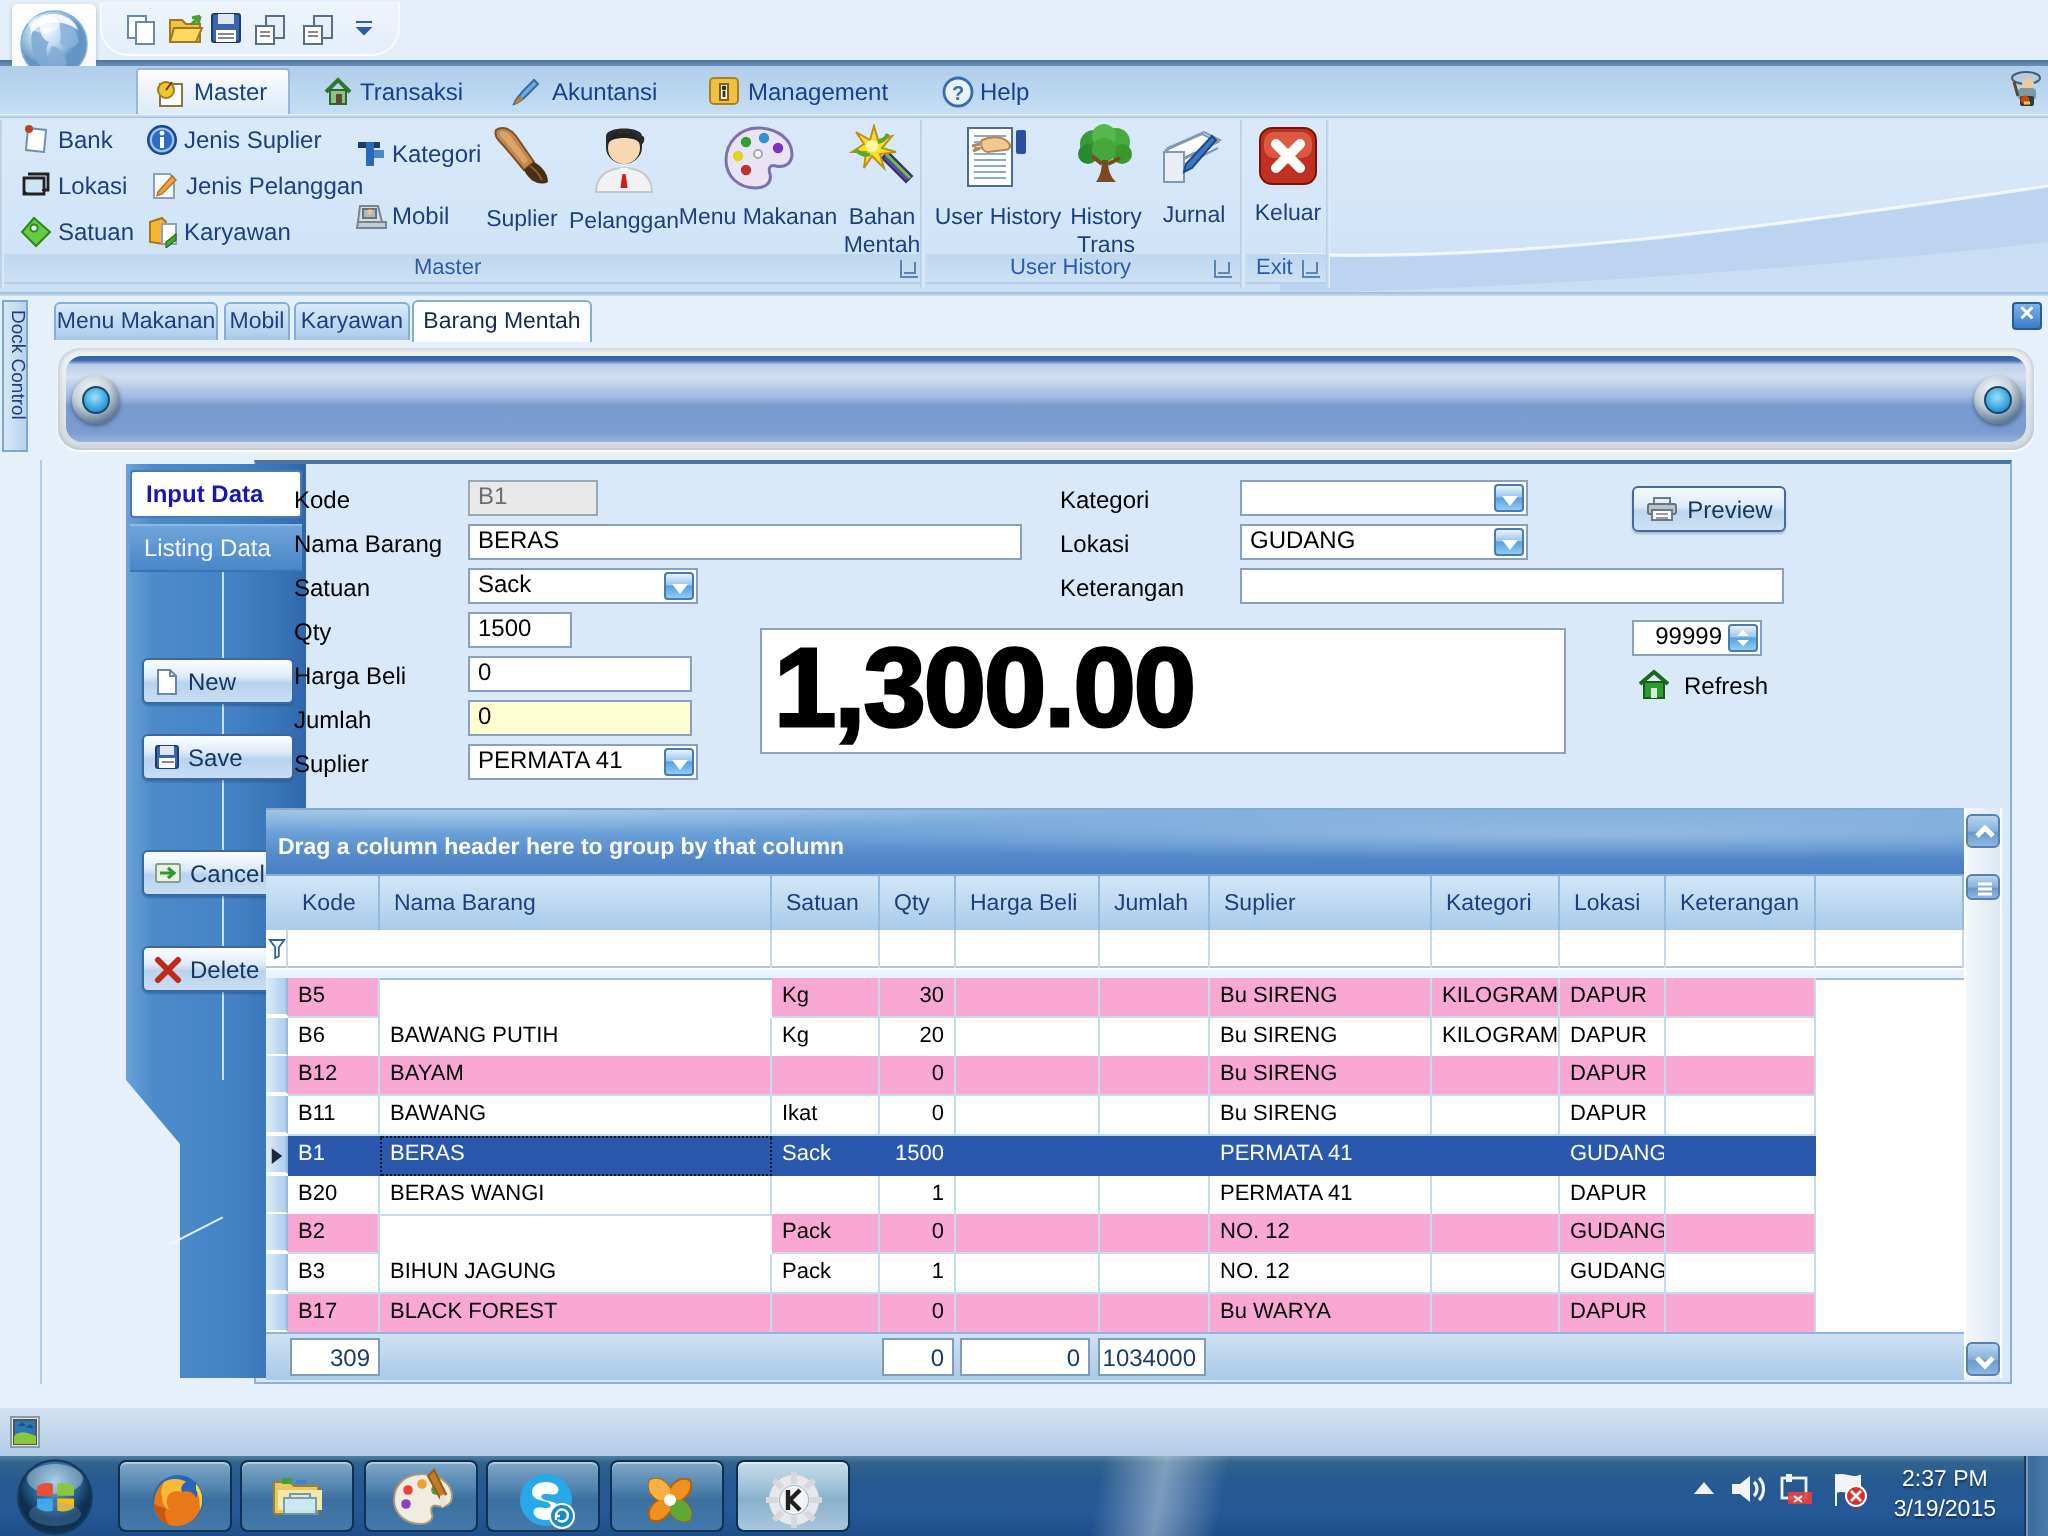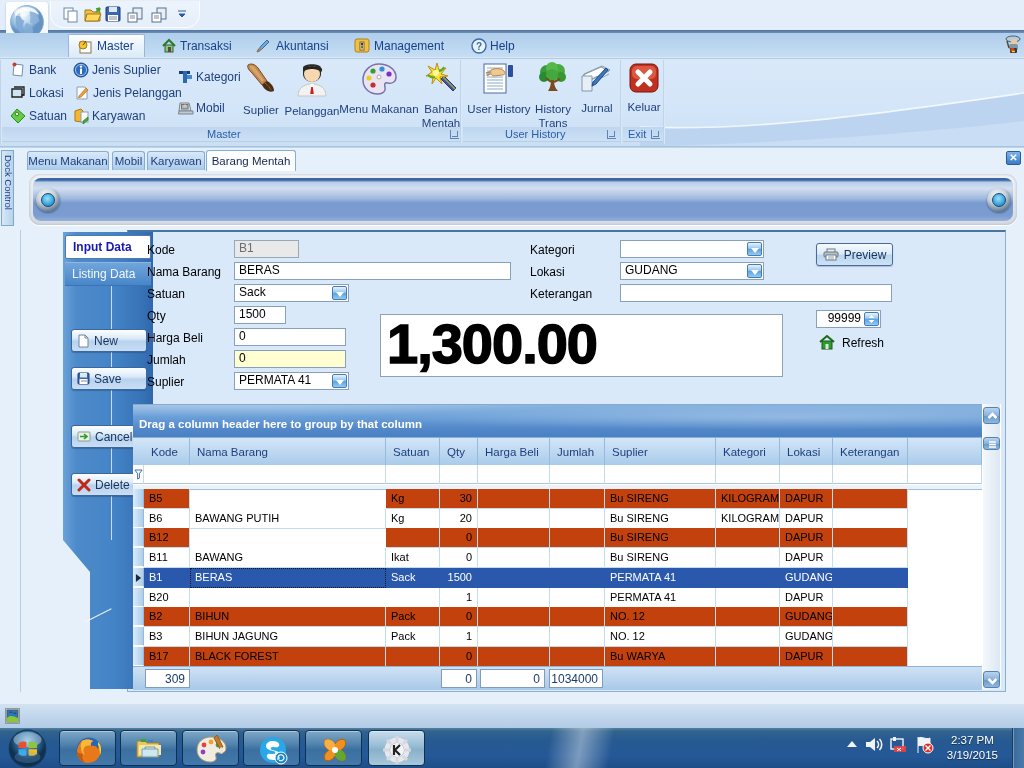--- a/index.html
+++ b/index.html
@@ -84,21 +84,21 @@
              radial-gradient(ellipse 600px 18px at 78% 38%, rgba(255,255,255,.28), rgba(255,255,255,0) 70%); }
 #groupbar span { position:absolute; left:6px; top:13px; color:#fff; font-weight:bold; font-size:11.5px; }
 #ghead { left:0; top:33px; width:849px; height:28px; background:linear-gradient(180deg,#d2e6f8 0%,#bcd7f0 55%,#a9cbea 100%); border-top:1px solid #86b0d8; }
 .hcell { position:absolute; top:0; height:28px; line-height:28px; font-size:11.5px; color:#1e3f7e; padding-left:7px; border-right:1px solid #94bade; }
 #gfilter { left:0; top:61px; width:849px; height:19px; background:#fff; border-bottom:1px solid #b0c4d8; }
 .fcell { position:absolute; top:0; height:19px; border-right:1px solid #c6d9ea; }
 #gsepline { left:0; top:81px; width:849px; height:5px; background:#eaf3fb; border-bottom:1px solid #9fc0dc; }
 .grow { position:absolute; left:0; width:849px; height:20px; }
 .grow .ind { position:absolute; left:0; top:0; width:11px; height:19px; background:linear-gradient(90deg,#dcecfa,#aecdec); border-right:1px solid #94bade; border-bottom:1px solid #fff; }
 .gcell { position:absolute; top:0; height:20px; line-height:19px; font-size:11px; color:#000; padding-left:5px; border-right:1px solid #c2dcee; border-bottom:1px solid #c2dcee; overflow:hidden; white-space:nowrap; }
-.grow.cyan .gcell { background:#c2410c; }
+.grow.cyan .gcell { background:#f9a8d4; }
 .grow.white .gcell { background:#fff; }
 .grow.sel .gcell { background:#2a58ac; color:#fff; border-bottom-color:#2a58ac; border-right-color:#2a58ac; }
 .num { text-align:right; padding-right:5px; padding-left:0; }
 #gfooter { left:0; top:262px; width:849px; height:24px; background:linear-gradient(180deg,#cfe2f4,#a9c8e8); border-top:1px solid #8fb4d8; }
 .fbox { position:absolute; top:2px; height:19px; background:#fff; border:1px solid #7f9db9; font-size:12px; color:#1c3a6e; text-align:right; padding:2px 4px 0 0; }
 
 #vscroll { left:983px; top:256px; width:17px; height:286px; background:linear-gradient(90deg,#f4f8fc,#dce8f2); }
 .scrbtn { position:absolute; left:0; width:17px; height:17px; border-radius:3px; border:1px solid #5580b0;
   background:linear-gradient(180deg,#b8d4ee 0%,#88b2dc 50%,#6899cc 55%,#8fb8e0 100%); }
 .scrbtn svg { position:absolute; left:2px; top:2px; }
@@ -482,20 +482,21 @@
       <div class="gcell " style="left:345px;width:72px;"></div>
       <div class="gcell " style="left:417px;width:55px;"></div>
       <div class="gcell " style="left:472px;width:111px;">Bu SIRENG</div>
       <div class="gcell " style="left:583px;width:64px;">KILOGRAM</div>
       <div class="gcell " style="left:647px;width:53px;">DAPUR</div>
       <div class="gcell " style="left:700px;width:75px;"></div>
     </div>
     <div class="grow cyan" style="top:124px;">
       <div class="ind"></div>
       <div class="gcell " style="left:11px;width:46px;">B12</div>
+      <div class="gcell " style="left:57px;width:196px;">BAYAM</div>
       <div class="gcell " style="left:253px;width:54px;"></div>
       <div class="gcell num" style="left:307px;width:38px;">0</div>
       <div class="gcell " style="left:345px;width:72px;"></div>
       <div class="gcell " style="left:417px;width:55px;"></div>
       <div class="gcell " style="left:472px;width:111px;">Bu SIRENG</div>
       <div class="gcell " style="left:583px;width:64px;"></div>
       <div class="gcell " style="left:647px;width:53px;">DAPUR</div>
       <div class="gcell " style="left:700px;width:75px;"></div>
     </div>
     <div class="grow white" style="top:144px;">
@@ -524,33 +525,33 @@
       <div class="gcell " style="left:345px;width:72px;"></div>
       <div class="gcell " style="left:417px;width:55px;"></div>
       <div class="gcell " style="left:472px;width:111px;">PERMATA 41</div>
       <div class="gcell " style="left:583px;width:64px;"></div>
       <div class="gcell " style="left:647px;width:53px;">GUDANG</div>
       <div class="gcell " style="left:700px;width:75px;"></div>
     </div>
     <div class="grow white" style="top:184px;">
       <div class="ind"></div>
       <div class="gcell " style="left:11px;width:46px;">B20</div>
+      <div class="gcell " style="left:57px;width:196px;">BERAS WANGI</div>
       <div class="gcell " style="left:253px;width:54px;"></div>
       <div class="gcell num" style="left:307px;width:38px;">1</div>
       <div class="gcell " style="left:345px;width:72px;"></div>
       <div class="gcell " style="left:417px;width:55px;"></div>
       <div class="gcell " style="left:472px;width:111px;">PERMATA 41</div>
       <div class="gcell " style="left:583px;width:64px;"></div>
       <div class="gcell " style="left:647px;width:53px;">DAPUR</div>
       <div class="gcell " style="left:700px;width:75px;"></div>
     </div>
     <div class="grow cyan" style="top:203px;">
       <div class="ind"></div>
       <div class="gcell " style="left:11px;width:46px;">B2</div>
-      <div class="gcell " style="left:57px;width:196px;">BIHUN</div>
       <div class="gcell " style="left:253px;width:54px;">Pack</div>
       <div class="gcell num" style="left:307px;width:38px;">0</div>
       <div class="gcell " style="left:345px;width:72px;"></div>
       <div class="gcell " style="left:417px;width:55px;"></div>
       <div class="gcell " style="left:472px;width:111px;">NO. 12</div>
       <div class="gcell " style="left:583px;width:64px;"></div>
       <div class="gcell " style="left:647px;width:53px;">GUDANG</div>
       <div class="gcell " style="left:700px;width:75px;"></div>
     </div>
     <div class="grow white" style="top:223px;">

